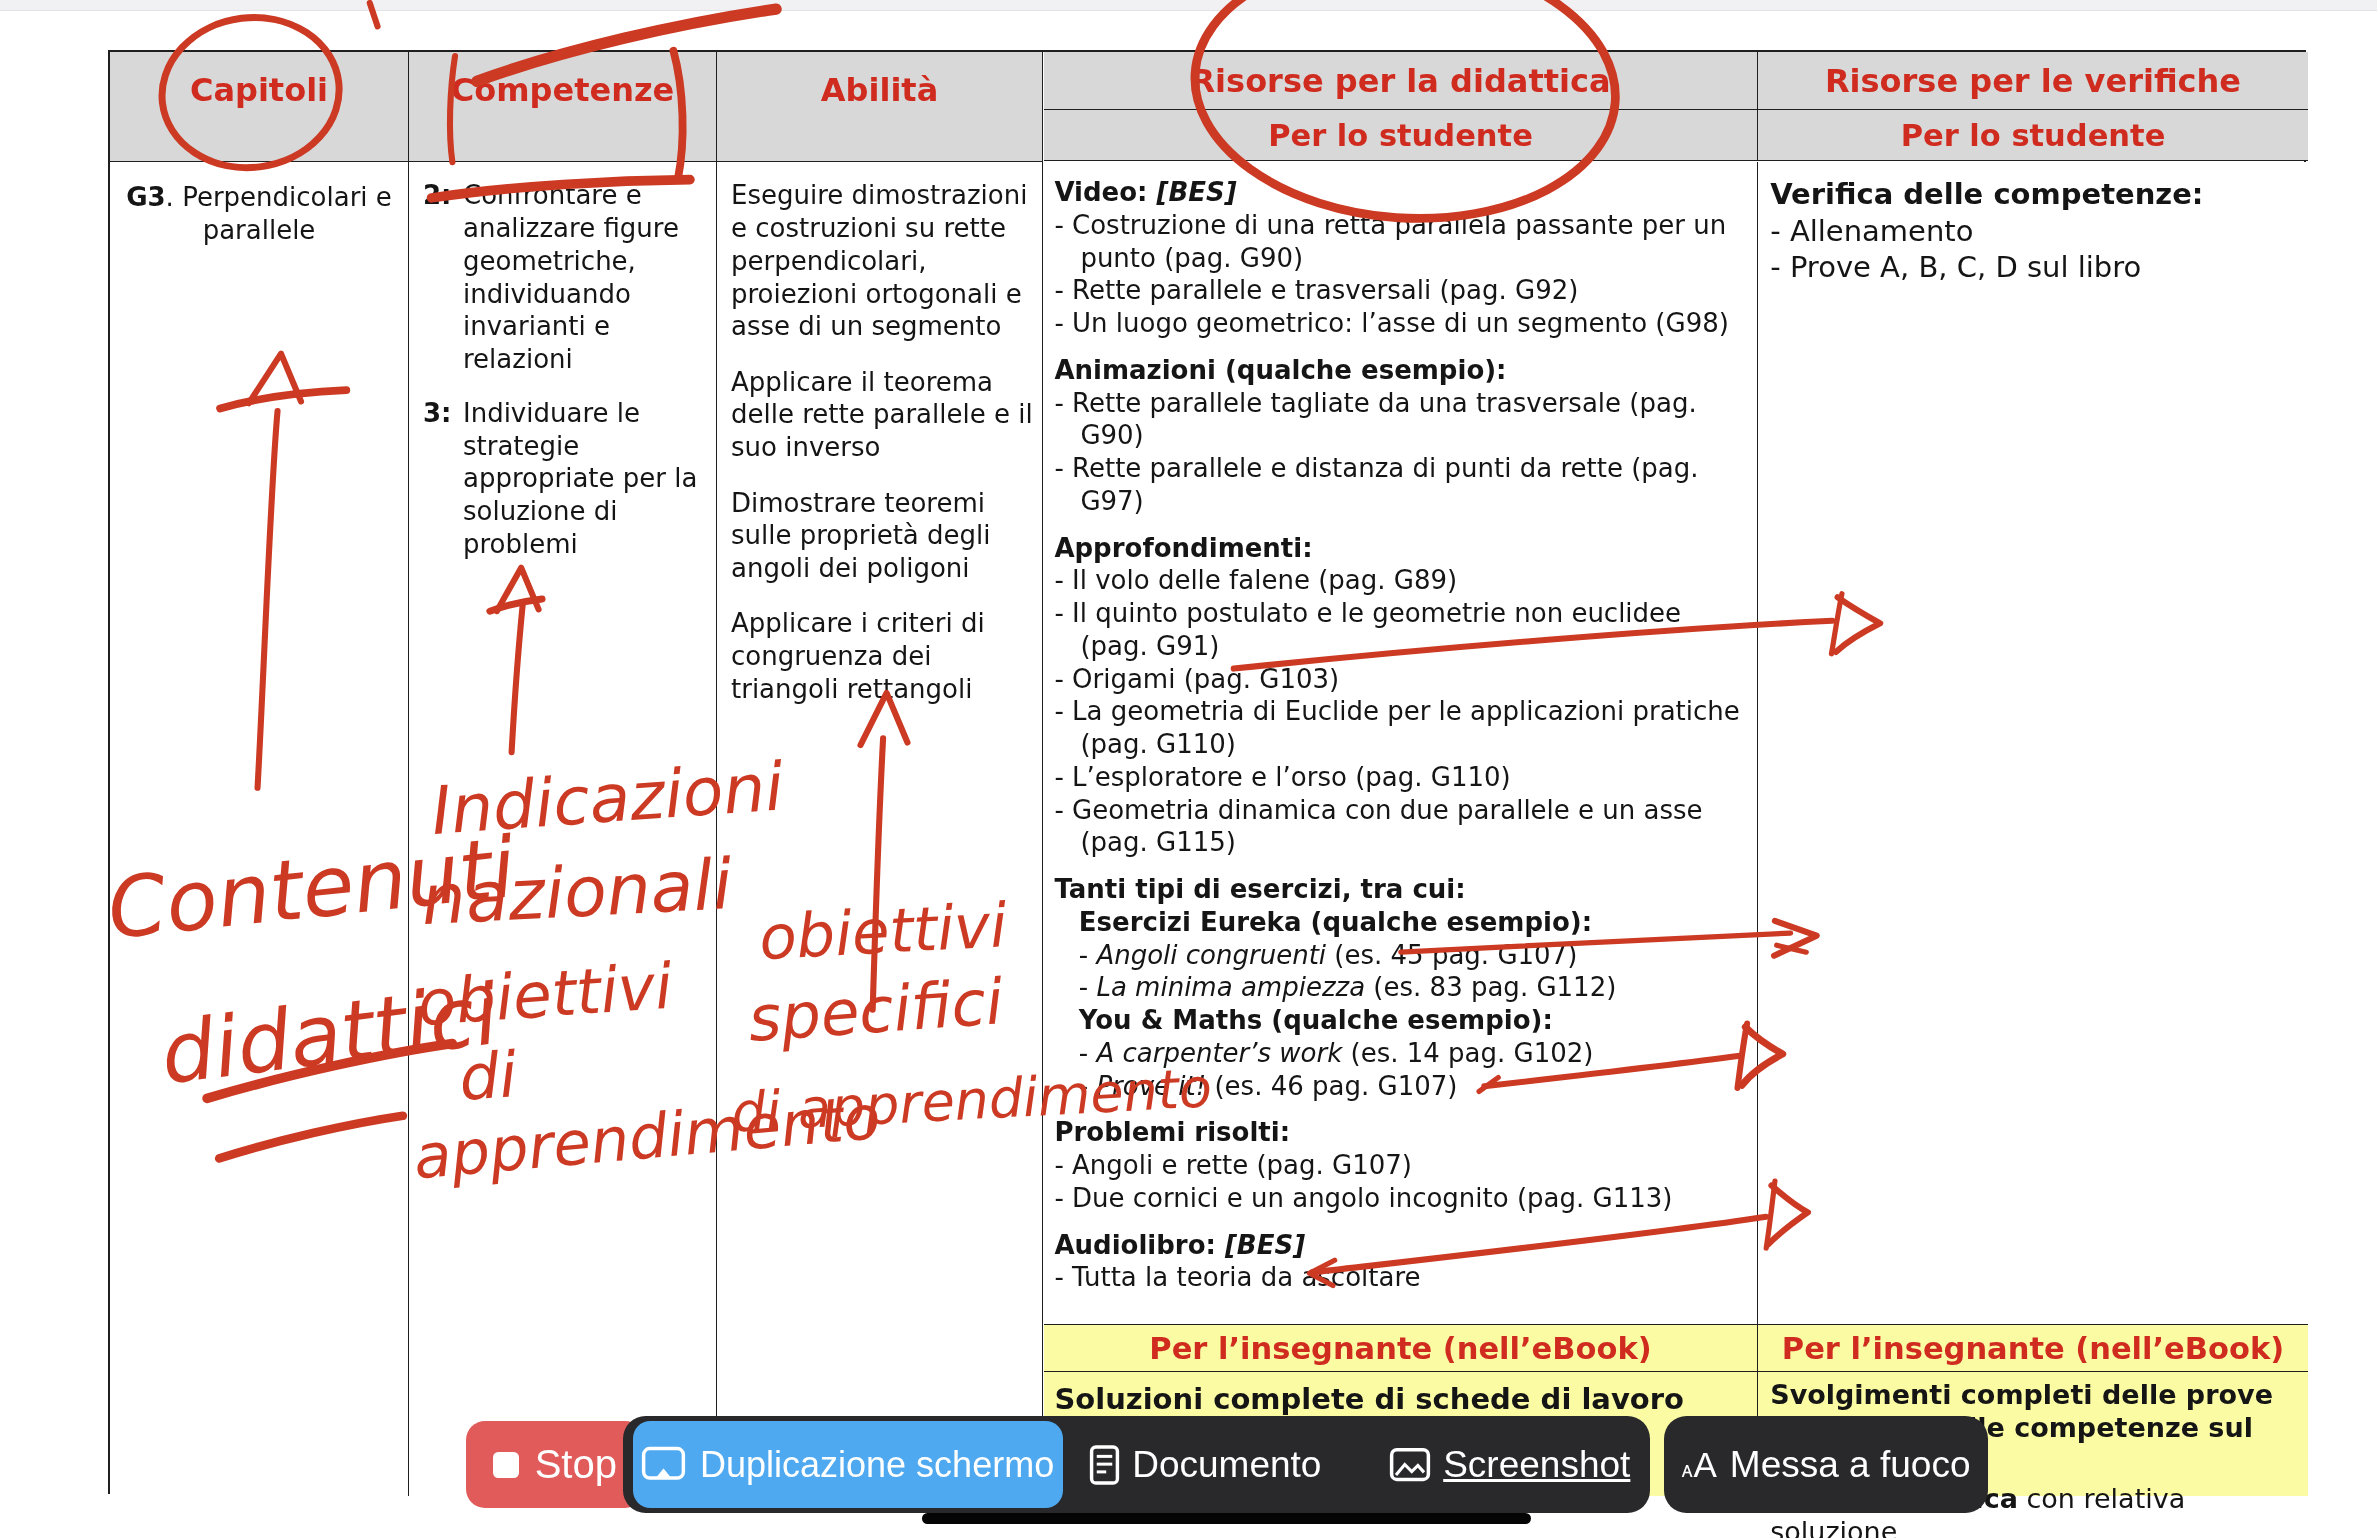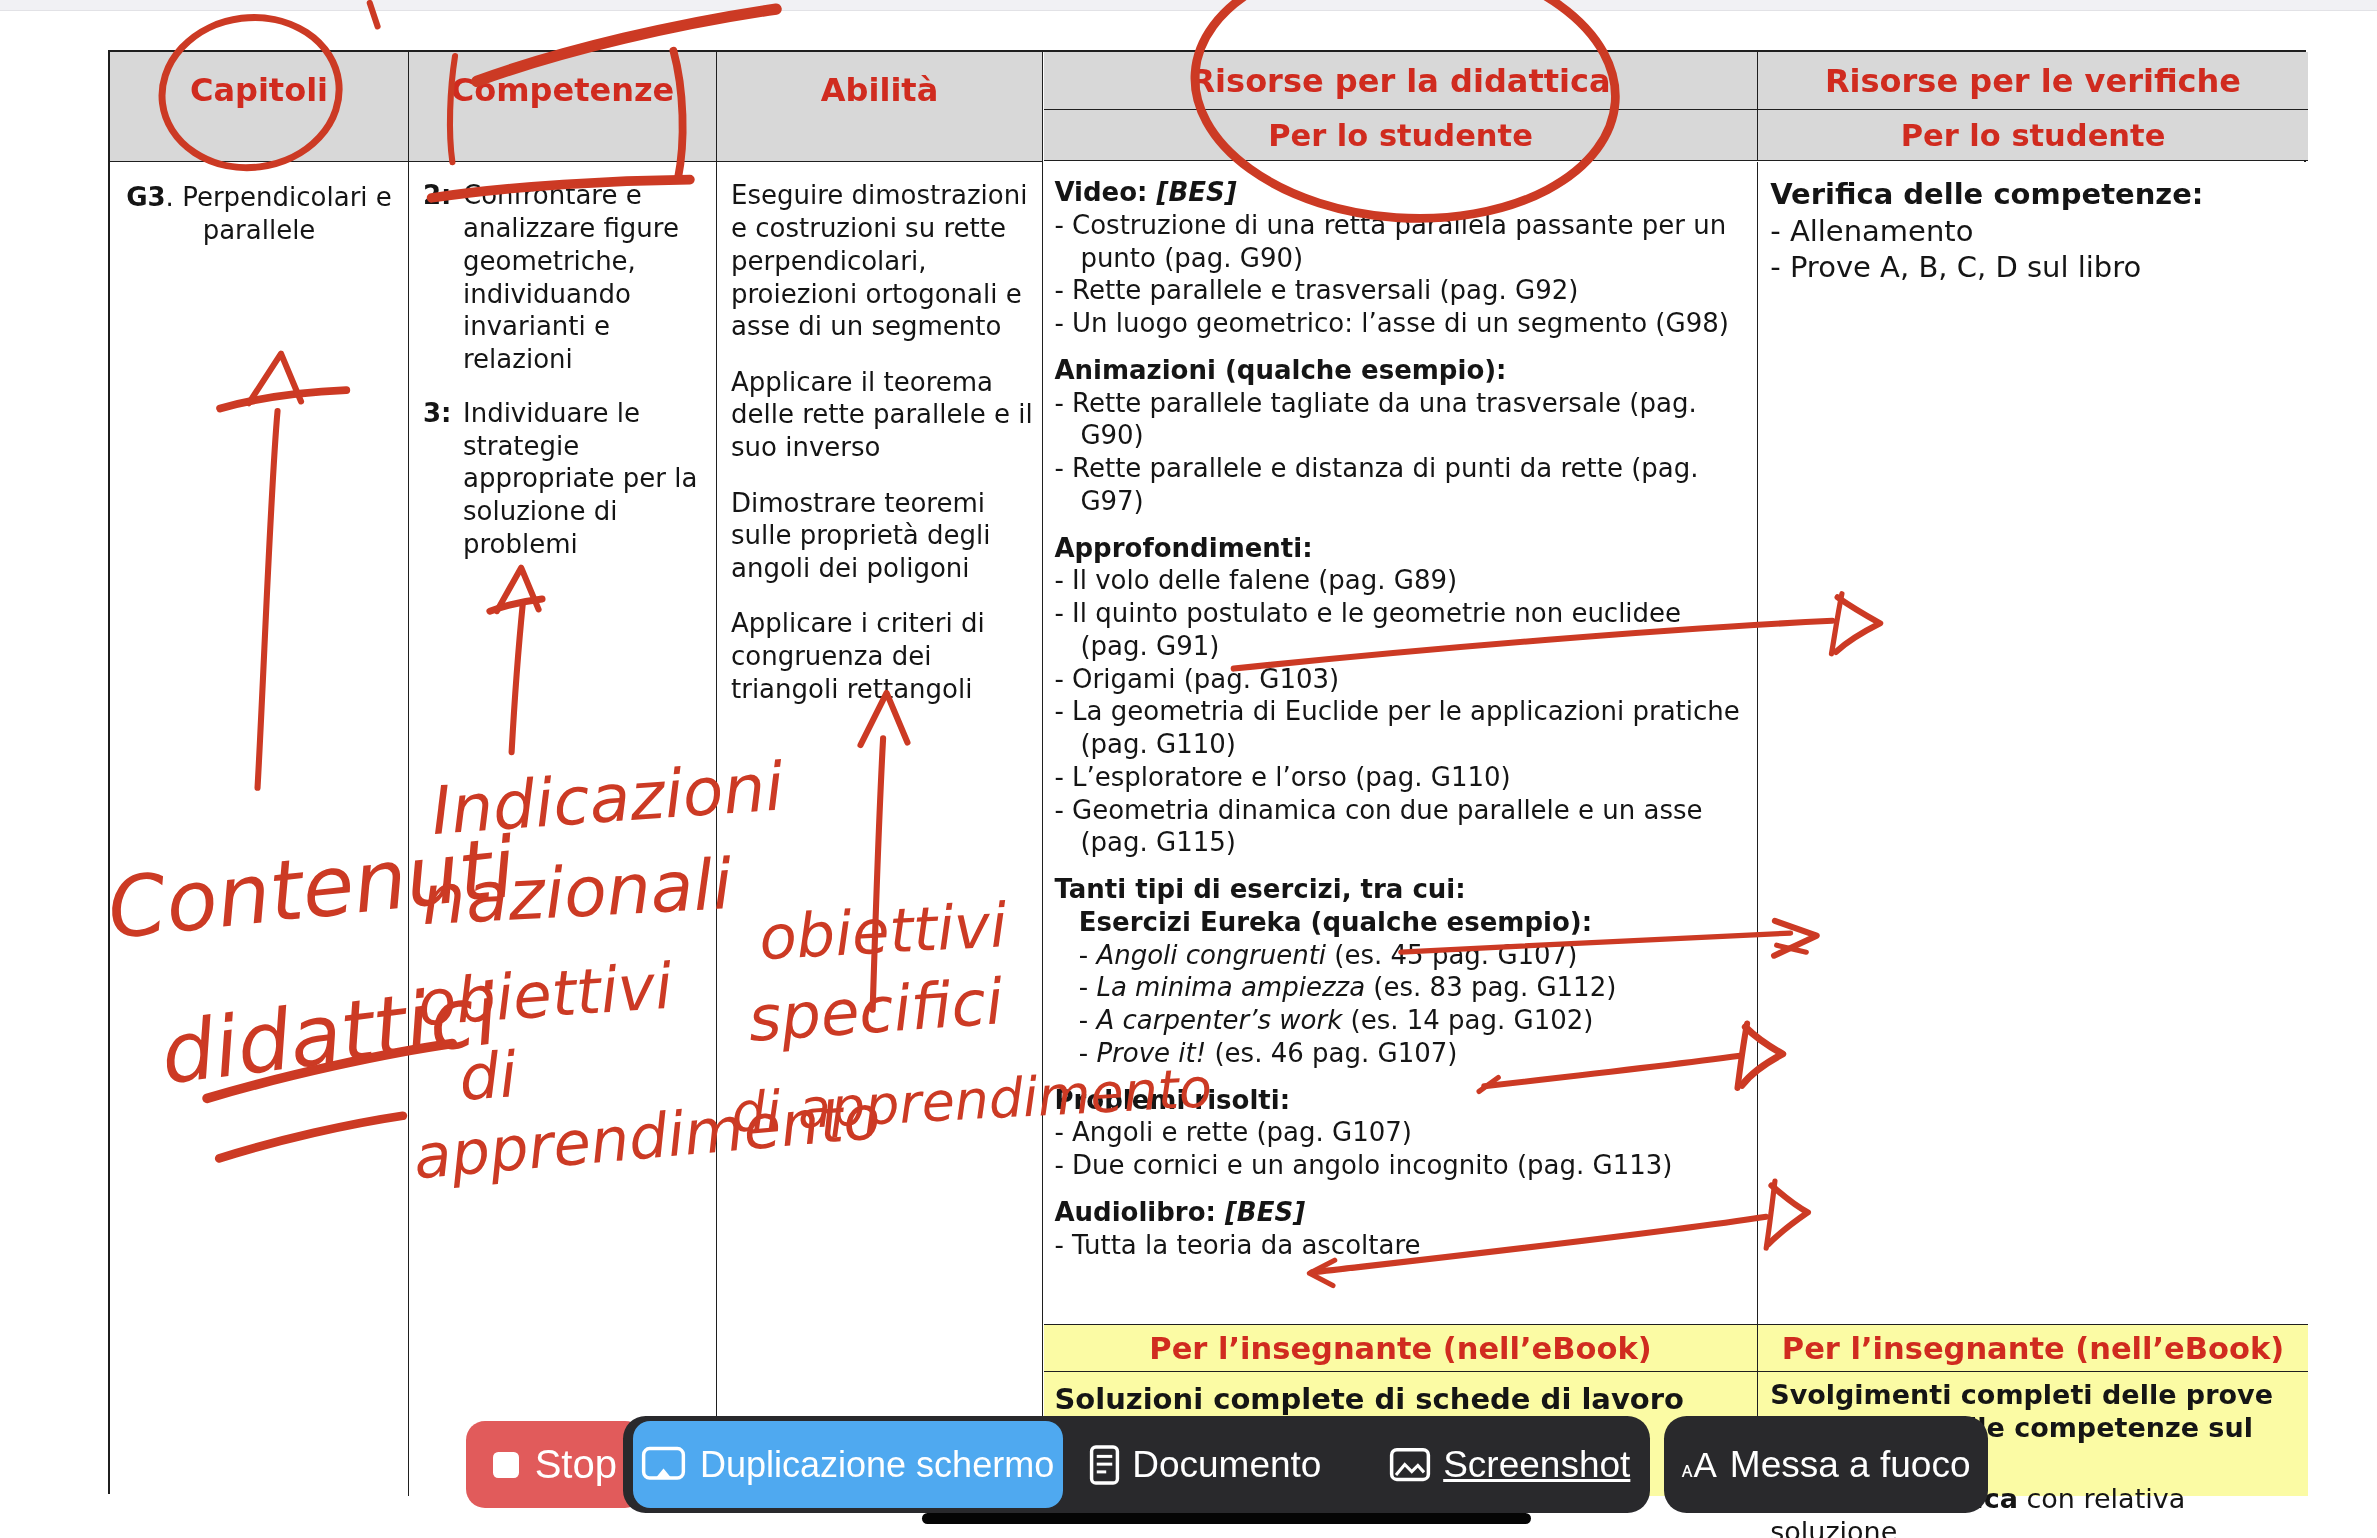--- a/index.html
+++ b/index.html
@@ -146,20 +146,21 @@
           <div class="li"><span>Geometria dinamica con due parallele e un asse (pag. G115)</span></div>
         </div>
         <div class="sec">
           <div class="sec-title"><span>Tanti tipi di esercizi, tra cui:</span></div>
           <div class="subsec">
             <div class="sub-title">Esercizi Eureka (qualche esempio):</div>
             <div class="li"><span class="em">Angoli congruenti</span><span> (es. 45 pag. G107)</span></div>
             <div class="li"><span class="em">La minima ampiezza</span><span> (es. 83 pag. G112)</span></div>
           </div>
           <div class="subsec">
+            <div class="sub-title">You &amp; Maths (qualche esempio):</div>
             <div class="li"><span class="em">A carpenter’s work</span><span> (es. 14 pag. G102)</span></div>
             <div class="li"><span class="em">Prove it!</span><span> (es. 46 pag. G107)</span></div>
           </div>
         </div>
         <div class="sec">
           <div class="sec-title"><span>Problemi risolti:</span></div>
           <div class="li"><span>Angoli e rette (pag. G107)</span></div>
           <div class="li"><span>Due cornici e un angolo incognito (pag. G113)</span></div>
         </div>
         <div class="sec">

